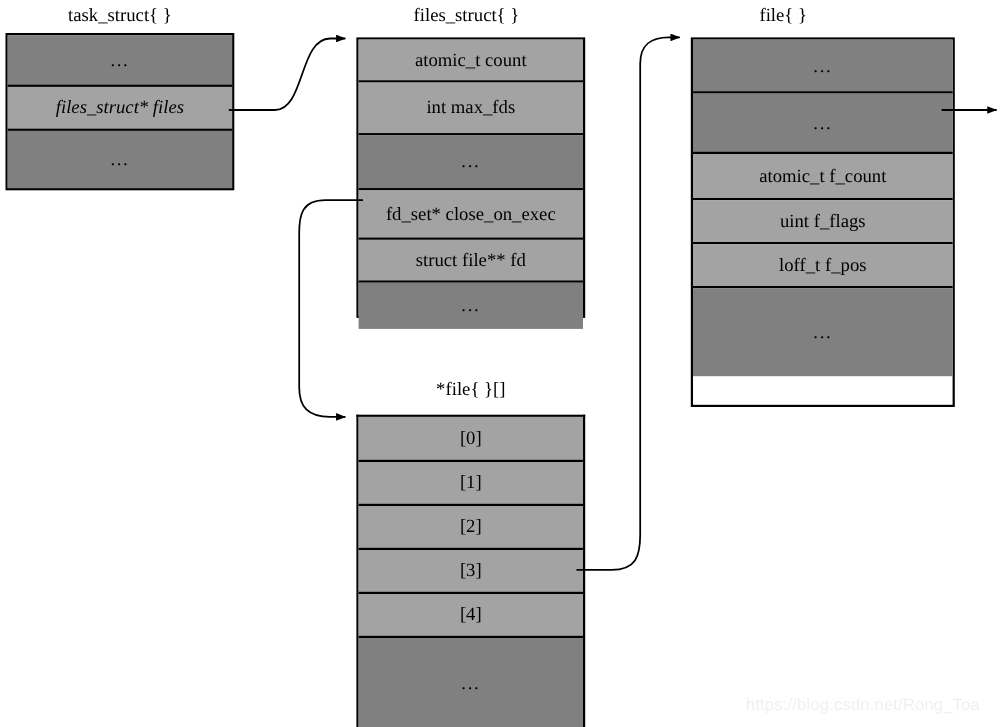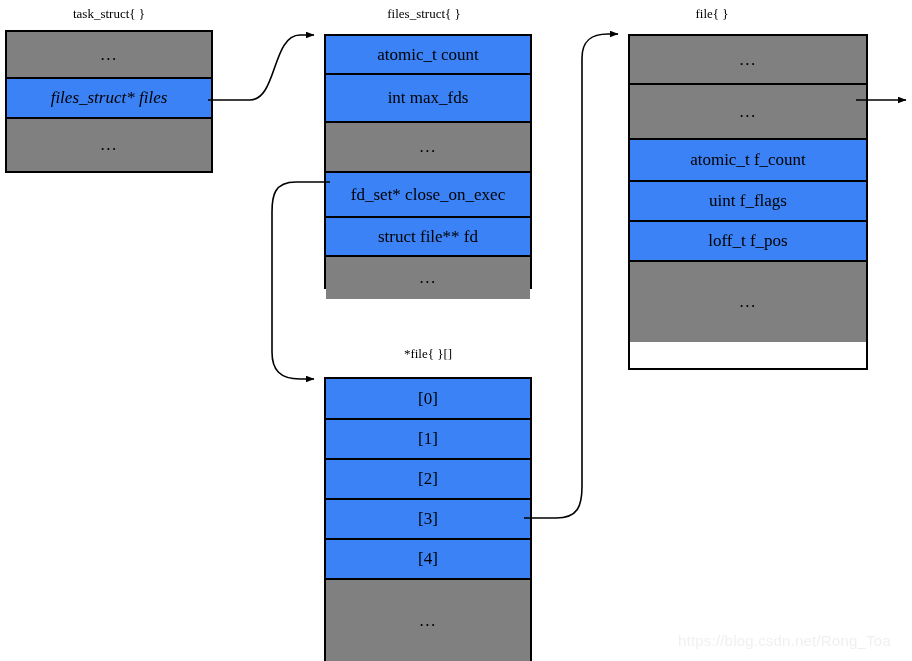--- a/index.html
+++ b/index.html
@@ -14,21 +14,21 @@
   #canvas {
     position: relative;
     width: 912px;
     height: 661px;
     overflow: hidden;
     background: #ffffff;
   }
   .struct-title {
     position: absolute;
     text-align: center;
-    font-size: 13px;
+    font-size: 17px;
     line-height: 20px;
     color: #000000;
     white-space: nowrap;
   }
   .struct-box {
     position: absolute;
     border: 2px solid #000000;
     box-sizing: border-box;
     background: #ffffff;
   }
@@ -43,21 +43,21 @@
     white-space: nowrap;
     overflow: hidden;
   }
   .field-row:last-child {
     border-bottom: none;
   }
   .field-row.filled {
     background: #808080;
   }
   .field-row.plain {
-    background: #3b82f6;
+    background: #a3a3a3;
   }
   .ellipsis-cell {
     letter-spacing: 1.5px;
     font-size: 17px;
   }
   svg.edges {
     position: absolute;
     left: 0;
     top: 0;
     width: 912px;

